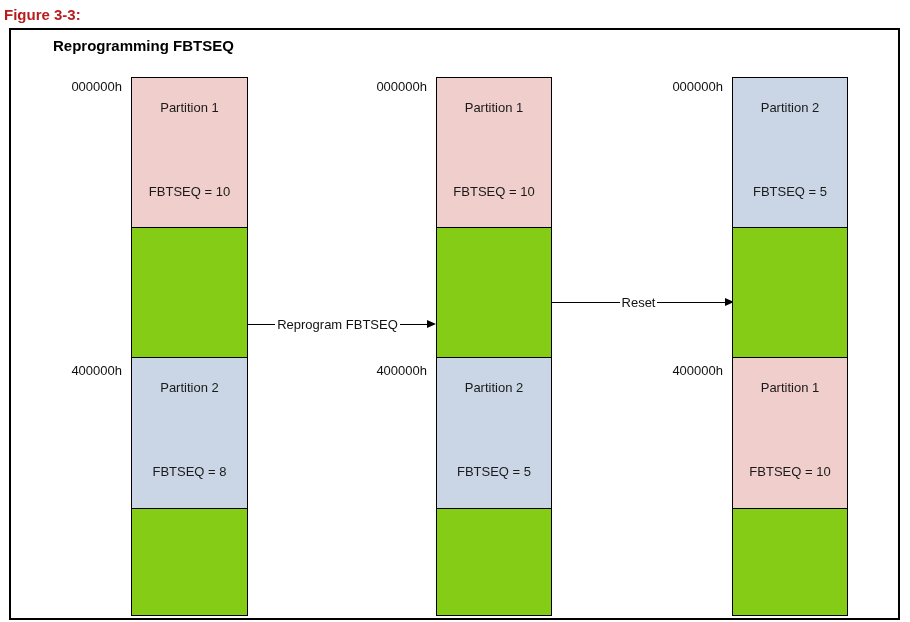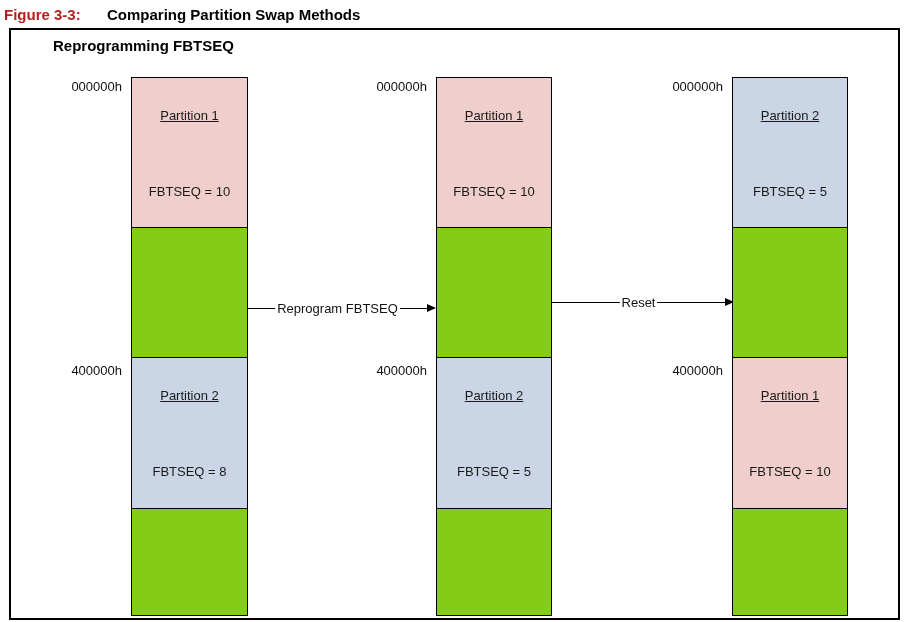--- a/index.html
+++ b/index.html
@@ -58,39 +58,39 @@
   }
   .part-top    { top: -1px;  height: 151px; }
   .part-bottom { top: 279px; height: 152px; }
 
   .part-name, .part-seq {
     position: absolute; left: 0; right: 0;
     text-align: center;
     font-size: 13px; color: #1a1a1a;
     white-space: nowrap;
   }
-  .part-name { top: 30px; text-decoration: underline; }
+  .part-name { top: 22px; }
   .part-seq  { top: 106px; }
 
   .addr {
     position: absolute; right: 100%;
     margin-right: 10px;
     font-size: 13px; color: #111;
     white-space: nowrap;
     line-height: 14px;
   }
   .addr-top    { top: 2px; }
   .addr-bottom { top: 286px; }
 
   
   .arrow {
     position: absolute; height: 16px;
     display: flex; align-items: center;
   }
-  .arrow-0 { left: 248px; top: 300px; width: 188px; }
+  .arrow-0 { left: 248px; top: 316px; width: 188px; }
   .arrow-1 { left: 552px; top: 294px; width: 182px; }
   .arrow .line { flex: 1 1 auto; height: 1px; background: #000; }
   .arrow .arrow-label {
     flex: 0 0 auto;
     padding: 0 2px;
     font-size: 13px; color: #111;
     white-space: nowrap;
   }
   .arrow .head {
     flex: 0 0 auto;
@@ -99,21 +99,20 @@
     border-bottom: 4px solid transparent;
     border-left: 9px solid #000;
   }
 </style>
 </head>
 <body>
 
 <div class="page">
 
   <span class="fig-label">Figure 3-3:</span>
-  <span class="fig-title">Comparing Partition Swap Methods</span>
 
   <div class="fig-box"></div>
 
   <div class="fig-heading">Reprogramming FBTSEQ</div>
 
   <div class="mem-col col-0">
     <div class="addr addr-top">000000h</div>
     <div class="addr addr-bottom">400000h</div>
     <div class="part-box part-top" style="background: rgb(239, 206, 203);">
       <div class="part-name">Partition 1</div>

